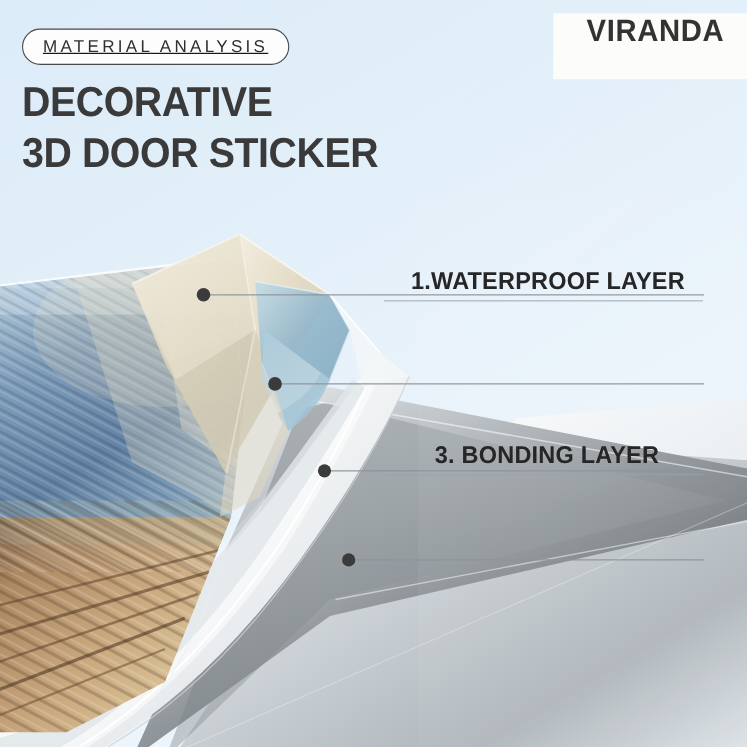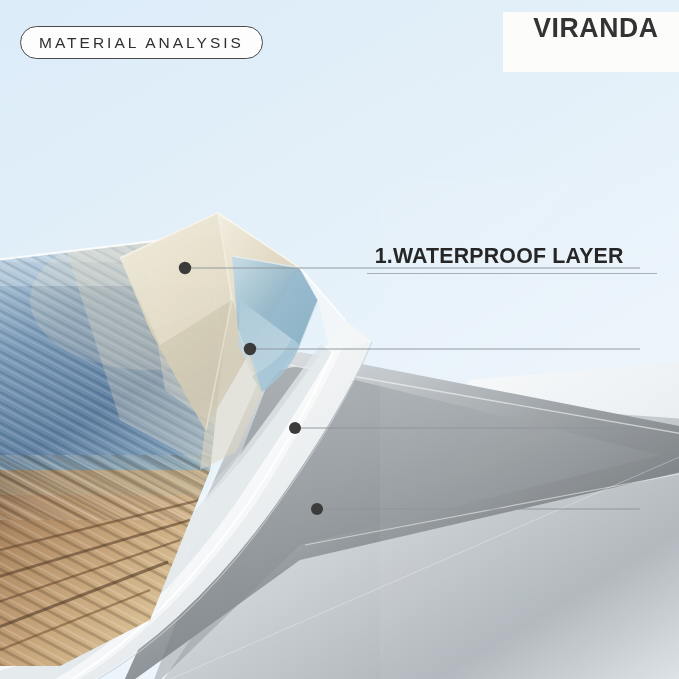--- a/index.html
+++ b/index.html
@@ -8,36 +8,36 @@
   #stage{position:relative;width:679px;height:679px;overflow:hidden;
          background:linear-gradient(150deg,#d8eaf8 0%,#e2eff9 35%,#eaf4fb 62%,#f2f8fd 100%);}
 
   
   #art{position:absolute;inset:0;}
   #art svg{display:block;width:679px;height:679px;}
 
   
   .badge{position:absolute;left:20px;top:26px;height:33px;box-sizing:border-box;
          padding:0 18px;border:1.6px solid #4a4a4a;border-radius:17px;background:#fdfdfd;
-         display:flex;align-items:center;justify-content:center;}
+         display:flex;align-items:center;justify-content:center;text-decoration:underline;}
   .badge span{font-size:15.5px;letter-spacing:3.0px;color:#2f2f2f;font-weight:400;
               font-family:"Liberation Sans",sans-serif;white-space:nowrap;}
 
   .title{position:absolute;left:20px;top:70px;width:460px;}
   .title div{font-family:"Liberation Sans",sans-serif;font-weight:bold;color:#3a3a3a;
              font-size:38px;line-height:47px;letter-spacing:-0.4px;
              transform:scaleX(0.94);transform-origin:left center;white-space:nowrap;}
 
   .logo{position:absolute;left:503px;top:12px;width:186px;height:60px;background:#fcfcfb;
         display:flex;align-items:flex-start;justify-content:center;}
   .logo span{font-family:"Liberation Sans",sans-serif;font-weight:bold;font-size:28px;
              color:#333;letter-spacing:0.6px;transform:scaleX(0.95);}
 
   
-  .label{position:absolute;right:22px;text-align:left;}
+  .label{position:absolute;right:40px;text-align:center;}
   .label .txt{font-family:"Liberation Sans",sans-serif;font-weight:bold;font-size:22px;
               color:#262626;letter-spacing:0.2px;white-space:nowrap;
               transform:scaleX(0.97);transform-origin:right center;display:inline-block;}
   .label .rule{margin-top:4px;height:1px;background:#9aa3ab;opacity:.85;}
 
   .l1{top:243px;} .l1 .rule{width:290px;}
   .l2{top:321px;} .l2 .rule{width:290px;}
   .l3{top:401px;} .l3 .rule{width:290px;}
   .l4{top:481px;} .l4 .rule{width:290px;}
 </style>
@@ -251,23 +251,31 @@
           <circle cx="317" cy="509" r="6.0"></circle>
         </g>
       </g>
     </svg>
   </div>
 
   <div class="badge">
     <span>MATERIAL ANALYSIS</span>
   </div>
 
+  <div class="title">
+    <div>DECORATIVE</div>
+    <div>3D DOOR STICKER</div>
+  </div>
 
   <div class="logo">
     <span>VIRANDA</span>
   </div>
 
   <div class="label l1">
     <span class="txt">1.WATERPROOF LAYER</span>
     <div class="rule"></div>
   </div>
+  <div class="label l3">
+    <span class="txt">3. BONDING LAYER</span>
+    <div class="rule"></div>
+  </div>
 
 </div>
 
 </body></html>

